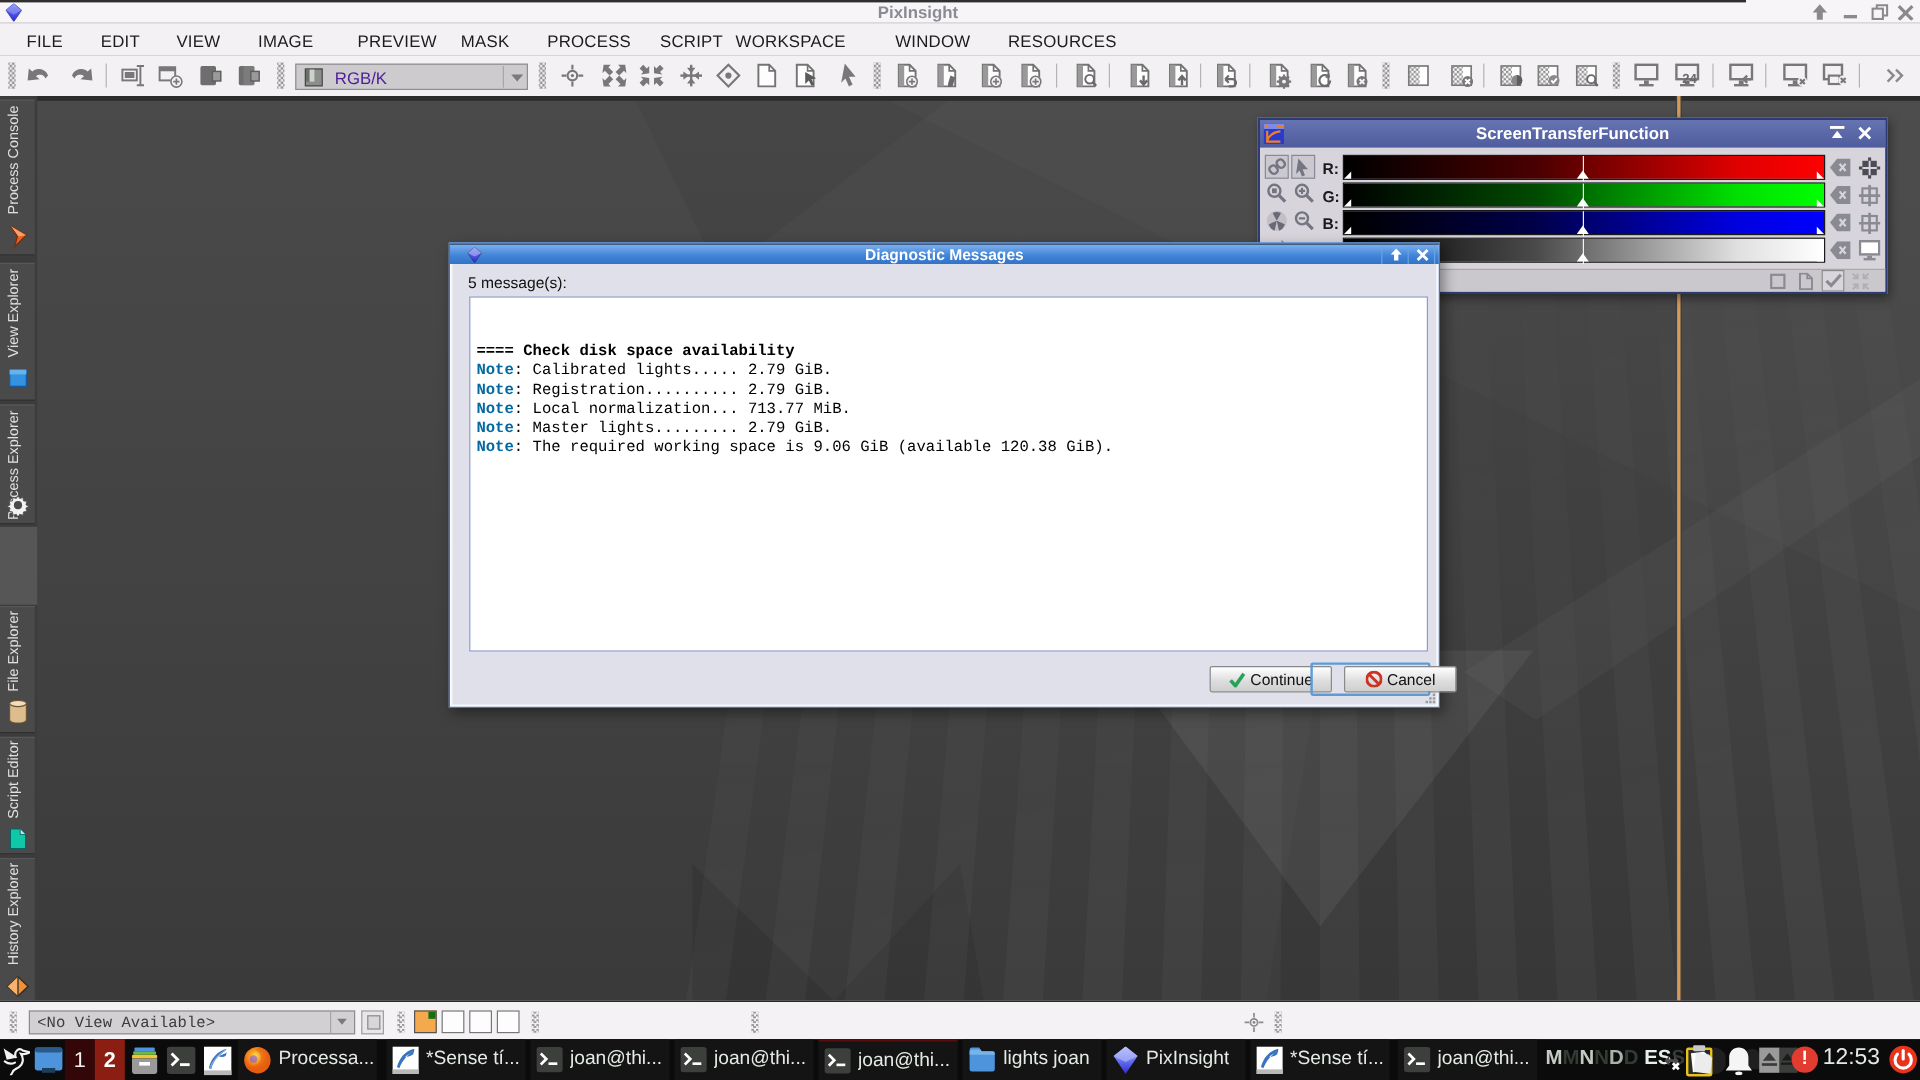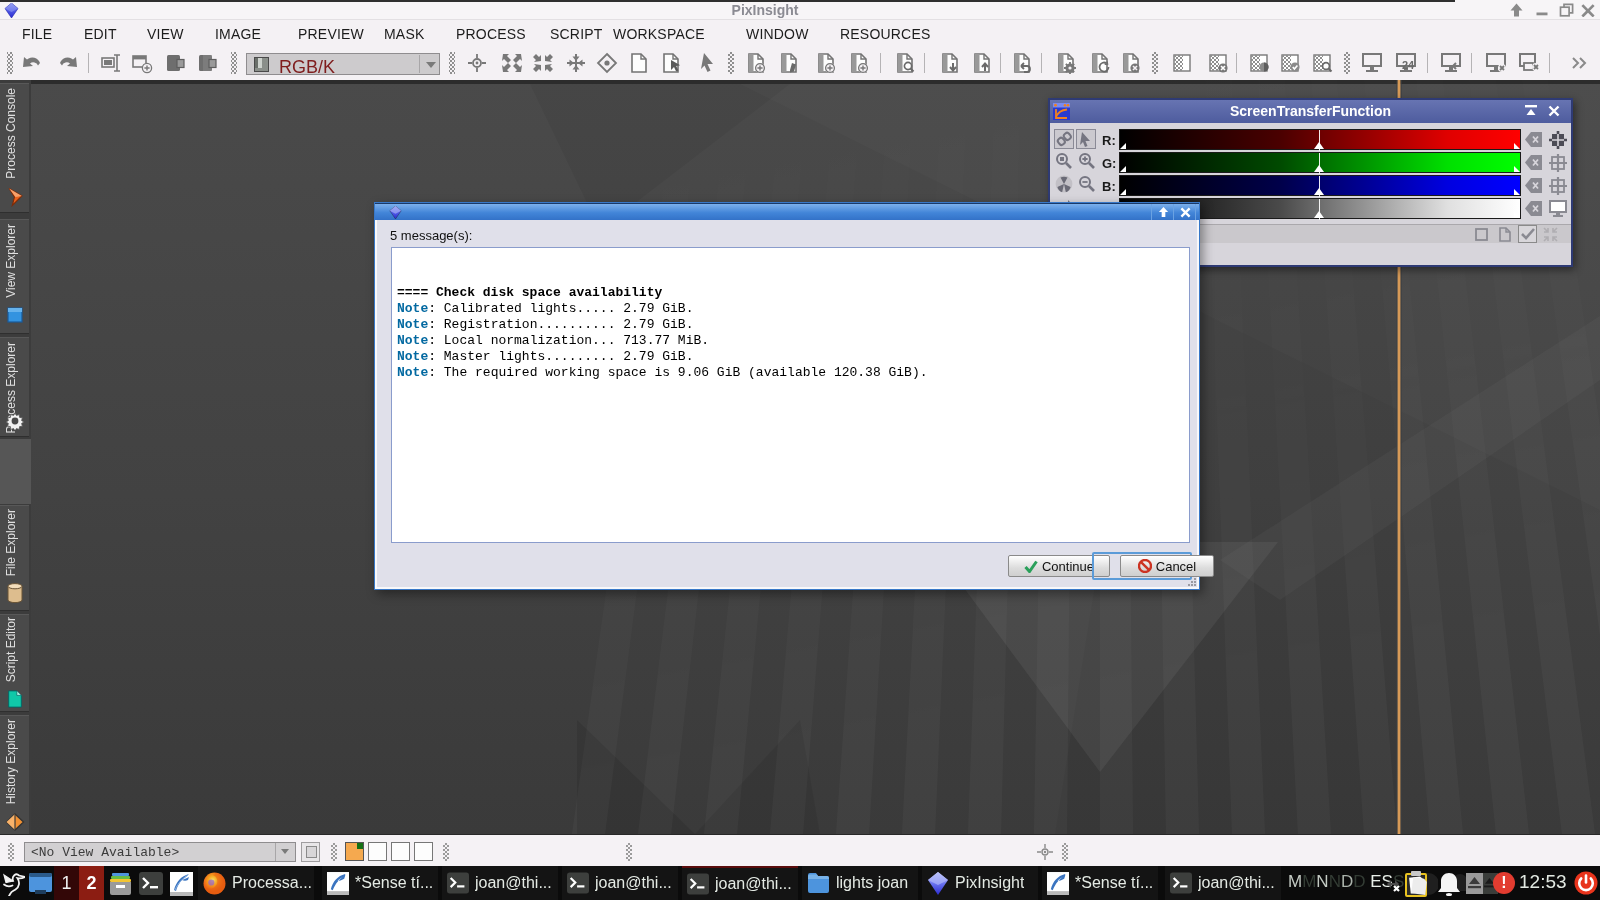--- a/index.html
+++ b/index.html
@@ -20,21 +20,21 @@
   .stabtxt{position:absolute;left:4px;top:6px;writing-mode:vertical-rl;transform:rotate(180deg);
      font-size:12px;color:#e0e0e0;white-space:nowrap;}
   
   #statusbar{left:0;top:834px;width:1600px;height:32px;background:#f5f2f5;border-top:1px solid #282828;box-sizing:border-box;}
   
   #taskbar{left:0;top:866px;width:1600px;height:34px;background:#0b0b0b;}
   .handle{position:absolute;width:6px;background-image:conic-gradient(#9b9b9b 25%,transparent 25% 50%,#9b9b9b 50% 75%,transparent 75%);background-size:4px 4px;}
   .tbtn{position:absolute;top:0;width:116px;height:34px;background:#141414;display:flex;align-items:center;gap:6px;padding-left:5px;box-sizing:border-box;}
   .tbtn span{font-size:16px;color:#e4eae4;white-space:nowrap;overflow:hidden;}
   
-  #stf{left:1048px;top:98px;width:525px;height:169px;background:#d7d5db;border:2px solid #2e3a74;box-sizing:border-box;box-shadow:2px 3px 8px rgba(0,0,0,.45);}
+  #stf{left:1048px;top:98px;width:525px;height:147px;background:#d7d5db;border:2px solid #2e3a74;box-sizing:border-box;box-shadow:2px 3px 8px rgba(0,0,0,.45);}
   #stftitle{left:0;top:0;width:521px;height:23px;background:linear-gradient(#6774b2,#4e5c9e);}
   .stfrow{position:absolute;left:69px;width:402px;height:21px;border:1px solid #1a1a1a;box-sizing:border-box;}
   .stflbl{position:absolute;left:52px;width:16px;font-size:13px;font-weight:bold;color:#1a1a1a;}
   .mk{position:absolute;width:0;height:0;border-left:5px solid transparent;border-right:5px solid transparent;border-bottom:7px solid #fff;}
   .mkc{position:absolute;width:0;height:0;border-style:solid;}
   #dlg{left:374px;top:202px;width:826px;height:388px;background:#e0e0ea;border:1px solid #3878c8;box-sizing:border-box;box-shadow:inset 0 0 0 2px #f8f8fa, 3px 4px 10px rgba(0,0,0,.4);}
   #dlgtitle{left:0;top:0;width:824px;height:17px;background:linear-gradient(#7cb0ec,#4285d8 55%,#3372c8);border-top:1px solid #1a3a6a;box-sizing:border-box;}
   #dlgtxt{font-family:"Liberation Mono",monospace;font-size:13px;line-height:16px;color:#000;white-space:pre;}
   .grn{color:#0369a1;font-weight:bold;}
   .btn{position:absolute;height:22px;background:linear-gradient(#ffffff,#dcdcdc 60%,#cfcfcf);border:1px solid #8a8a8a;border-radius:2px;box-sizing:border-box;font-size:13px;color:#111;display:flex;align-items:center;justify-content:center;gap:4px;margin-left:25px;}
@@ -304,21 +304,21 @@
  <g transform="translate(1577,17)" fill="none" stroke="#8a8a8a" stroke-width="2">
           <path d="M-4,-5 l5,5 -5,5 M3,-5 l5,5 -5,5"></path>
         </g>
 </g>
 </svg>
 <div class="abs" style="left:246px;top:7px;width:194px;height:22px;background:#cdcbcd;border:1px solid #8f8d8f;box-sizing:border-box;">
   <div class="abs" style="left:7px;top:3px;width:13px;height:13px;background:#8a8f8a;border:1.5px solid #4a4a4a;">
     <div class="abs" style="left:0px;top:0;width:3px;height:10px;background:#6a6f6a;"></div>
     <div class="abs" style="left:3px;top:0;width:4px;height:10px;background:#cdd2cd;"></div>
   </div>
-  <span class="abs" style="left:32px;top:3px;font-size:18px;color:#7f1d1d;">RGB/K</span>
+  <span class="abs" style="left:32px;top:3px;font-size:14px;color:#4c1d95;">RGB/K</span>
   <div class="abs" style="left:172px;top:1px;width:1px;height:18px;background:#a8a6a8;"></div>
   <div class="abs" style="left:179px;top:8px;width:0;height:0;border:5px solid transparent;border-top:6px solid #7a7a7a;"></div>
 </div>
 </div>
 <div class="abs" id="workspace"><svg id="bgsvg" width="1600" height="754" viewBox="0 0 1600 754">
  <defs>
         <linearGradient id="wsg" x1="0" y1="0" x2="0" y2="1">
    <stop offset="0" stop-color="#4a4a4a"></stop>
           <stop offset=".55" stop-color="#424242"></stop>
           <stop offset="1" stop-color="#3a3a3a"></stop>
@@ -553,20 +553,21 @@
           </g>
         </svg>
  </div>
 </g></div>
 <div class="abs" id="dlg">
  <div class="abs" id="dlgtitle">
   <svg class="abs" style="left:14px;top:2px" width="13" height="13" viewBox="0 0 15 15">
         <path d="M7.5 0 L14 5.5 L7.5 15 L1 5.5 Z" fill="url(#pid)" stroke="#223" stroke-width=".5"></path>
         <path d="M7.5 0 L14 5.5 L7.5 9 L1 5.5 Z" fill="#99a2f2" opacity=".8"></path>
       </svg>
+  <span class="abs" style="left:0;right:0;top:1px;text-align:center;font-size:13px;font-weight:bold;color:#fff;">Diagnostic Messages</span>
   <div class="abs" style="left:776px;top:0;width:1px;height:16px;background:#6aa2e2;"></div>
   <div class="abs" style="left:798px;top:0;width:1px;height:16px;background:#6aa2e2;"></div>
   <div class="abs" style="left:820px;top:0;width:1px;height:16px;background:#6aa2e2;"></div>
   <svg class="abs" style="left:783px;top:3px" width="11" height="11" viewBox="0 0 12 12">
         <path d="M6,0 L11,5.5 H8 V11 H4 V5.5 H1 Z" fill="#fff"></path>
       </svg>
   <svg class="abs" style="left:805px;top:3px" width="11" height="11" viewBox="0 0 12 12">
         <path d="M1.5,1.5 l9,9 m0,-9 l-9,9" stroke="#fff" stroke-width="2.6"></path>
       </svg>
  </div>
@@ -740,21 +741,21 @@
       <span>*Sense tí...</span>
     </div>
  <div class="tbtn" style="left:1165px;">
       <svg width="22" height="22" viewBox="0 0 24 23">
         <rect width="24" height="23" rx="3" fill="#3d3f3d"></rect>
         <path d="M4,6 l5,5 -5,5" fill="none" stroke="#fff" stroke-width="2.4"></path>
         <rect x="11" y="14" width="8" height="2.4" fill="#fff"></rect>
       </svg>
       <span>joan@thi...</span>
     </div>
- <div class="abs" style="left:1288px;top:6px;font-size:17px;font-weight:normal;color:#c4cbc4;">M<span style="color:#333c34">M</span>N<span style="color:#333c34">N</span><span style="color:#aab2aa">D</span><span style="color:#333c34">D</span><span style="color:#e8eee8">&nbsp;ES</span><span style="color:#333c34">S</span></div>
+ <div class="abs" style="left:1288px;top:6px;font-size:17px;font-weight:bold;color:#c4cbc4;">M<span style="color:#333c34">M</span>N<span style="color:#333c34">N</span><span style="color:#aab2aa">D</span><span style="color:#333c34">D</span><span style="color:#e8eee8">&nbsp;ES</span><span style="color:#333c34">S</span></div>
  <svg class="abs" style="left:1384px;top:9px" width="19" height="19" viewBox="0 0 19 19">
       <g fill="#4c4c4c">
         <path d="M9,3 l4,4 h-3 v4 h-2 v-4 h-3 z" transform="rotate(90 9 9)"></path>
         <path d="M9,15 l-4,-4 h3 v-4 h2 v4 h3 z" transform="rotate(90 9 9)"></path>
       </g>
       <path d="M10,11 l5,5 m0,-5 l-5,5" stroke="#fff" stroke-width="2.2"></path>
     </svg>
  <svg class="abs" style="left:1404px;top:4px" width="34" height="28" viewBox="0 0 34 28">
       <circle cx="24" cy="14" r="11" fill="#1f1f1f"></circle>
       <rect x="1" y="3" width="22" height="24" rx="2" fill="#e8c220"></rect>

